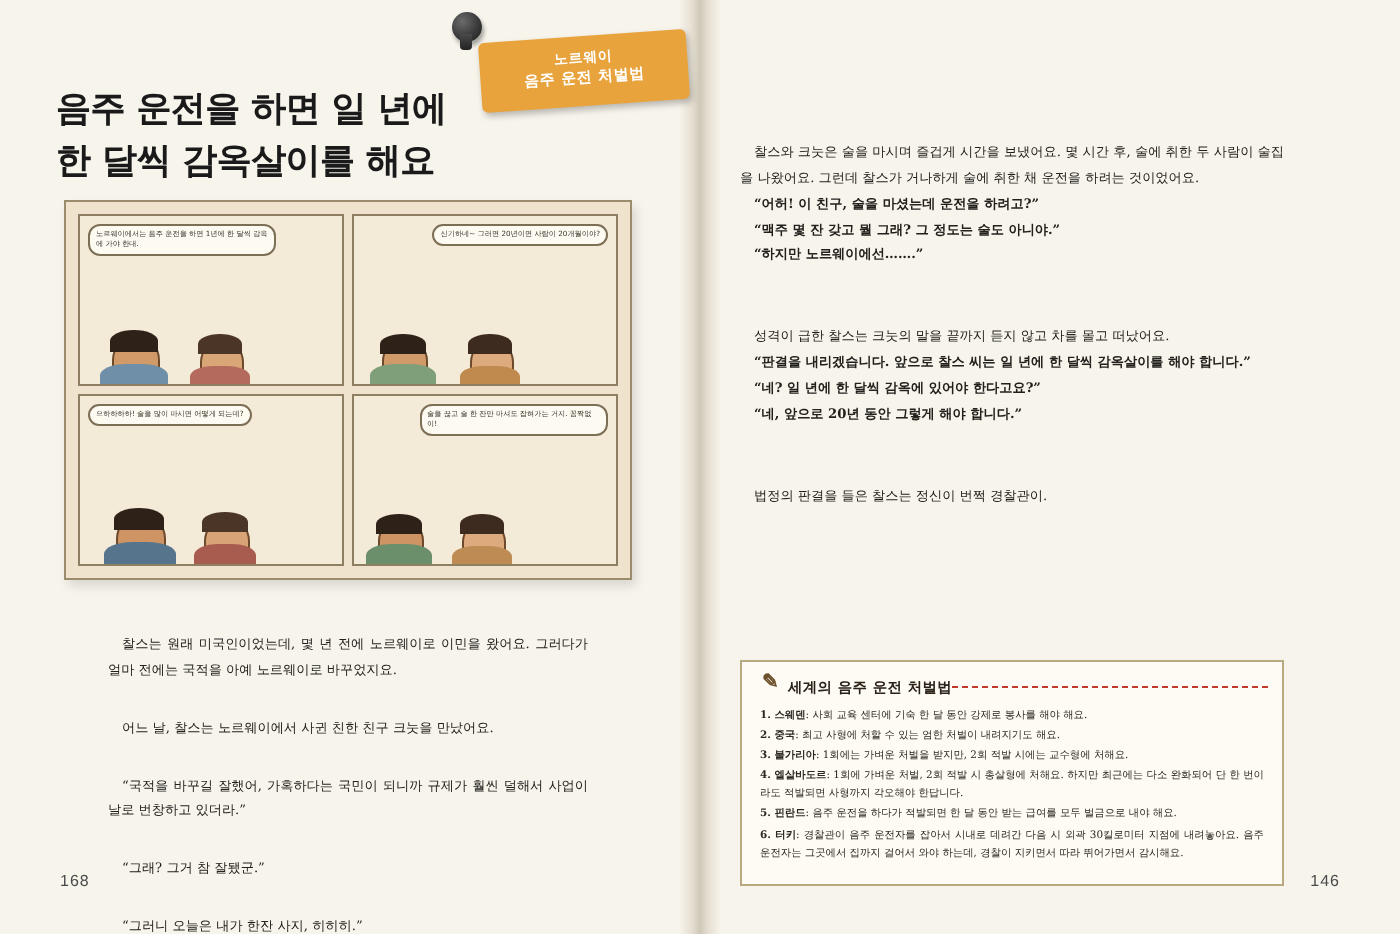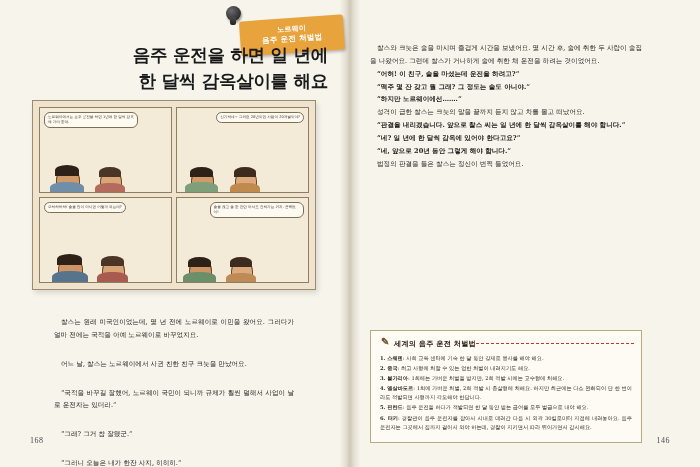--- a/index.html
+++ b/index.html
@@ -72,21 +72,20 @@
     position: absolute;
     left: 28px;
     top: 42px;
     width: 300px;
     font-family: "DejaVu Serif", serif;
     font-weight: bold;
     font-size: 17.5px;
     line-height: 1.5;
     color: #1a1a1a;
     letter-spacing: -.3px;
-    text-align: right;
   }
   .comic {
     position: absolute;
     left: 32px;
     top: 100px;
     width: 284px;
     height: 190px;
     background: #efe3cd;
     border: 1.5px solid #9c8c6e;
     box-shadow: 2px 3px 5px rgba(0,0,0,.12);
@@ -156,21 +155,21 @@
     left: 20px;
     top: 42px;
     width: 272px;
     font-family: "DejaVu Serif", serif;
     font-size: 6.6px;
     line-height: 1.95;
     color: #23201c;
     text-align: justify;
   }
   .body-right p { margin: 0; }
-  .body-right .ind { text-indent: 7px; }
+  .body-right .ind { text-indent: 7px; margin-top: 28px; }
   .body-right .quote { text-indent: 7px; font-weight: bold; }
   .hl {
     background: #f6e27a;
     box-decoration-break: clone;
     -webkit-box-decoration-break: clone;
   }
   .box {
     position: absolute;
     left: 20px;
     top: 330px;
@@ -216,21 +215,21 @@
     line-height: 1.75;
     color: #2b2620;
     text-align: justify;
   }
   .box ol li { margin: 0 0 1px 0; }
   .box .lbl { font-weight: bold; }
 
   .folio {
     position: absolute;
     bottom: 22px;
-    font-family: Liberation Serif, serif;
+    font-family: Liberation Sans, sans-serif;
     font-size: 8px;
     color: #4a4a4a;
     letter-spacing: .5px;
   }
   .folio-left  { left: 30px; }
   .folio-right { right: 30px; }
 </style>
 </head>
 <body>
 
@@ -290,40 +289,40 @@
           <div class="hair" style="left:53px; bottom:15px; width:22px; height:10px; background:#3d2b1f;"></div>
           <div class="body" style="left:49px; width:30px; height:13px; background:#bf8b55;"></div>
         </div>
       </div>
 
     </div>
 
     <div class="cap-left">
       <p class="ind">찰스는 원래 미국인이었는데, 몇 년 전에 노르웨이로 이민을 왔어요. 그러다가 얼마 전에는 국적을 아예 노르웨이로 바꾸었지요.</p>
       <p class="ind">어느 날, 찰스는 노르웨이에서 사귄 친한 친구 크눗을 만났어요.</p>
-      <p class="ind">“국적을 바꾸길 잘했어, 노르웨이 국민이 되니까 규제가 훨씬 덜해서 사업이 날로 운전자는 있더라.”</p>
+      <p class="ind">“국적을 바꾸길 잘했어, 가혹하다는 국민이 되니까 규제가 훨씬 덜해서 사업이 날로 번창하고 있더라.”</p>
       <p class="ind">“그래? 그거 참 잘됐군.”</p>
       <p class="ind">“그러니 오늘은 내가 한잔 사지, 히히히.”</p>
     </div>
 
     <div class="folio folio-left">168</div>
   </div>
 
   <div class="page page-right">
 
     <div class="body-right">
       <p class="ind">찰스와 크눗은 술을 마시며 즐겁게 시간을 보냈어요. 몇 시간 후, 술에 취한 두 사람이 술집을 나왔어요. 그런데 찰스가 거나하게 술에 취한 채 운전을 하려는 것이었어요.</p>
       <p class="quote">“어허! 이 친구, 술을 마셨는데 운전을 하려고?”</p>
       <p class="quote">“맥주 몇 잔 갖고 뭘 그래? 그 정도는 술도 아니야.”</p>
       <p class="quote">“하지만 노르웨이에선…….”</p>
       <p class="ind">성격이 급한 찰스는 크눗의 말을 끝까지 듣지 않고 차를 몰고 떠났어요.</p>
       <p class="quote">“판결을 내리겠습니다. 앞으로 찰스 씨는 일 년에 한 달씩 감옥살이를 해야 합니다.”</p>
       <p class="quote">“네? 일 년에 한 달씩 감옥에 있어야 한다고요?”</p>
       <p class="quote">“네, 앞으로 20년 동안 그렇게 해야 합니다.”</p>
-      <p class="ind">법정의 판결을 들은 찰스는 정신이 번쩍 들었어요.</p>
+      <p class="ind">법정의 판결을 들은 찰스는 정신이 번쩍 경찰관이.</p>
     </div>
 
     <div class="box">
       <div class="box-title">
         <span class="quill">✎</span>
         <span>세계의 음주 운전 처벌법</span>
       </div>
       <ol>
         <li><span class="lbl">1. 스웨덴</span><span>: 사회 교육 센터에 기숙 한 달 동안 강제로 봉사를 해야 해요.</span></li>
         <li><span class="lbl">2. 중국</span><span>: 최고 사형에 처할 수 있는 엄한 처벌이 내려지기도 해요.</span></li>

